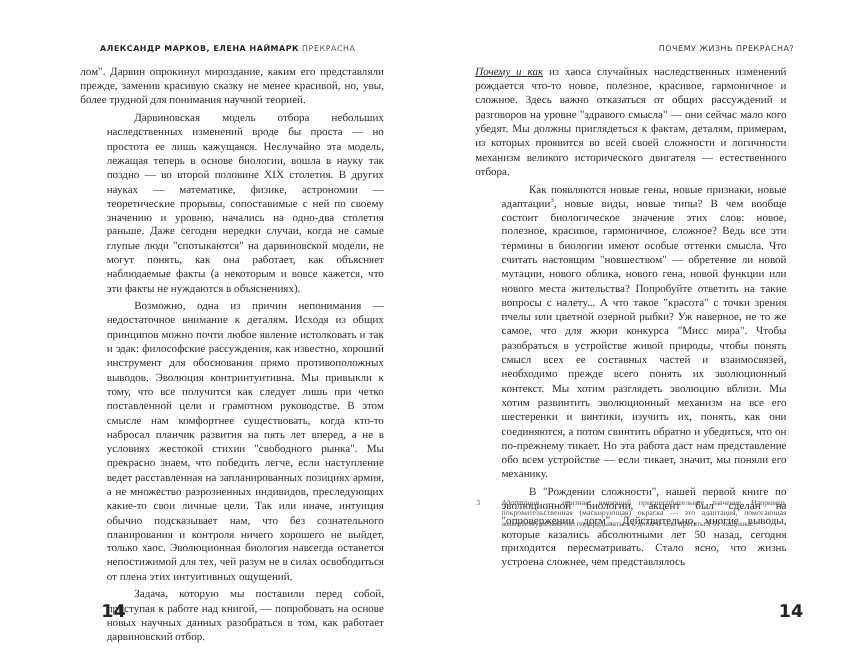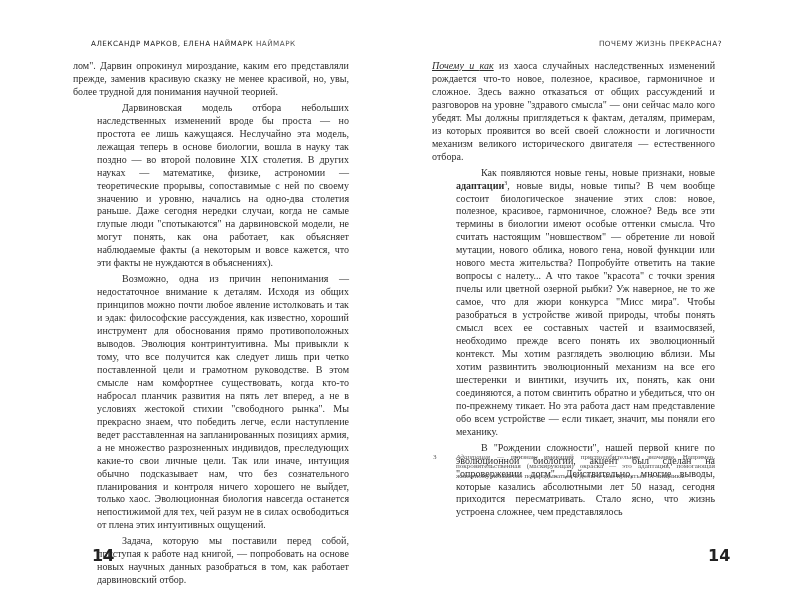--- a/index.html
+++ b/index.html
@@ -9,34 +9,34 @@
   }
   .page { position:absolute; top:0; height:592px; width:393px; }
   .page.left { left:0; }
   .page.right { left:393px; }
   .running-head {
     position:absolute; top:39px; font-family:"DejaVu Sans","Liberation Sans",sans-serif;
     font-size:7.2px; letter-spacing:0.5px; color:#222;
   }
   .left .running-head { left:91px; }
   .right .running-head { right:64px; text-align:left; color:#333; }
-  .running-head .authors { font-weight:normal; }
+  .running-head .authors { font-weight:bold; }
   .running-head .book { color:#555; font-weight:normal; }
   .text-block {
     position:absolute; top:60px; width:276px;
     font-size:10.05px; line-height:12.95px; text-align:justify;
     font-family:"Liberation Serif","DejaVu Serif",serif; color:#2d2d2d;
   }
   .left .text-block { left:73px; }
   .right .text-block { left:39px; width:283px; }
   .text-block p { margin:0; text-indent:0; }
   .text-block p.indent { text-indent:25px;margin-left:24px; }
   .text-block p + p { margin-top:3px; }
   .text-block em { font-style:italic;text-decoration:underline; }
-  .text-block b { font-weight:bold; }
+  .text-block b { font-weight:normal; }
   .text-block sup { font-size:6px; line-height:0; }
   .footnote {
     position:absolute; top:453px; left:40px; width:282px;
     font-size:7.1px; line-height:9.3px; color:#555;
     font-family:"Liberation Serif","DejaVu Serif",serif; display:flex;
   }
   .footnote .fn-num { width:23px; flex:none; }
   .footnote .fn-text { text-align:justify; }
   .page-number {
     position:absolute; top:546px; font-family:"DejaVu Sans","Liberation Sans",sans-serif;
@@ -44,21 +44,21 @@
   }
   .left .page-number { left:92px; }
   .right .page-number { left:315px; }
 </style>
 </head>
 <body>
 
 <div class="page left">
   <div class="running-head">
     <span class="authors">АЛЕКСАНДР МАРКОВ, ЕЛЕНА НАЙМАРК</span>
-    <span class="book">НАЙМАРК</span>
+    <span class="book">ПРЕКРАСНА</span>
   </div>
   <div class="text-block">
     <p>лом". Дарвин опрокинул мироздание, каким его представляли прежде, заменив красивую сказку не менее красивой, но, увы, более трудной для понимания научной теорией.</p>
     <p class="indent">Дарвиновская модель отбора небольших наследственных изменений вроде бы проста — но простота ее лишь кажущаяся. Неслучайно эта модель, лежащая теперь в основе биологии, вошла в науку так поздно — во второй половине XIX столетия. В других науках — математике, физике, астрономии — теоретические прорывы, сопоставимые с ней по своему значению и уровню, начались на одно-два столетия раньше. Даже сегодня нередки случаи, когда не самые глупые люди "спотыкаются" на дарвиновской модели, не могут понять, как она работает, как объясняет наблюдаемые факты (а некоторым и вовсе кажется, что эти факты не нуждаются в объяснениях).</p>
     <p class="indent">Возможно, одна из причин непонимания — недостаточное внимание к деталям. Исходя из общих принципов можно почти любое явление истолковать и так и эдак: философские рассуждения, как известно, хороший инструмент для обоснования прямо противоположных выводов. Эволюция контринтуитивна. Мы привыкли к тому, что все получится как следует лишь при четко поставленной цели и грамотном руководстве. В этом смысле нам комфортнее существовать, когда кто-то набросал планчик развития на пять лет вперед, а не в условиях жестокой стихии "свободного рынка". Мы прекрасно знаем, что победить легче, если наступление ведет расставленная на запланированных позициях армия, а не множество разрозненных индивидов, преследующих какие-то свои личные цели. Так или иначе, интуиция обычно подсказывает нам, что без сознательного планирования и контроля ничего хорошего не выйдет, только хаос. Эволюционная биология навсегда останется непостижимой для тех, чей разум не в силах освободиться от плена этих интуитивных ощущений.</p>
     <p class="indent">Задача, которую мы поставили перед собой, приступая к работе над книгой, — попробовать на основе новых научных данных разобраться в том, как работает дарвиновский отбор.</p>
   </div>
   <div class="page-number">14</div>
 </div>
 

